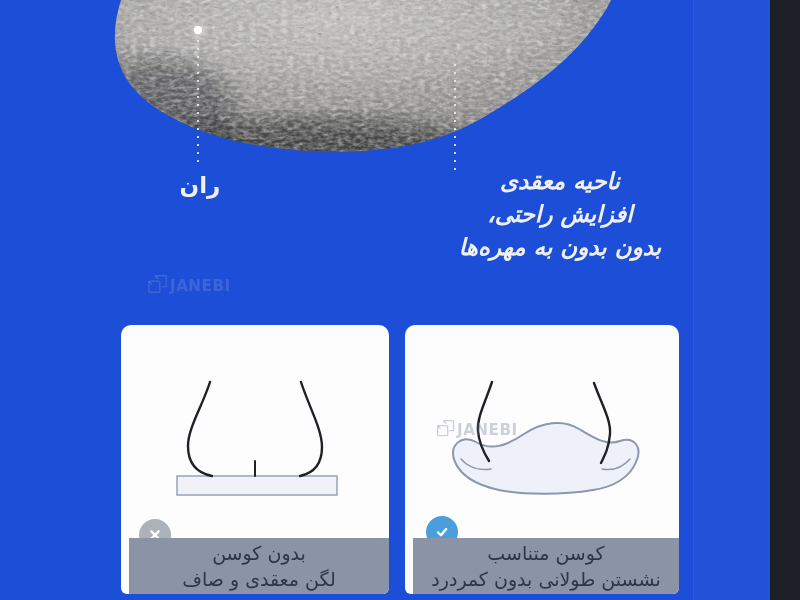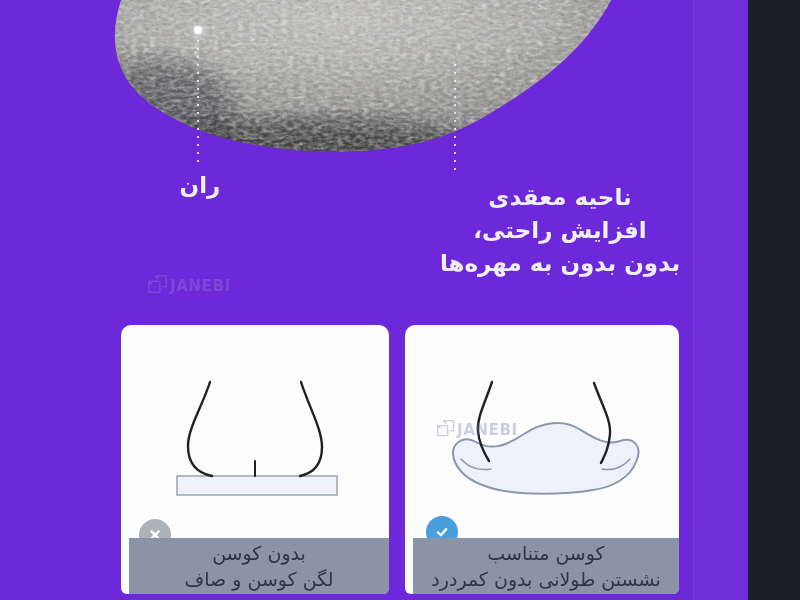--- a/index.html
+++ b/index.html
@@ -1,19 +1,20 @@
 <!DOCTYPE html>
 <html lang="fa"><head>
 <meta charset="utf-8">
 <style>
   html,body { margin:0; padding:0; background:#1d1f26; }
   .stage {
     position:relative; width:748px; height:600px; overflow:hidden;
-    background:#6d28d9;
+    background:#1d4ed8;
     font-family:"DejaVu Sans", sans-serif;
+    padding-left:22px;
   }
   .seam {
     position:absolute; left:693px; top:0; width:107px; height:600px;
     background:rgba(255,255,255,0.022);
     border-left:1px solid rgba(255,255,255,0.05);
   }
   .cushion-photo { position:absolute; left:0; top:0; }
 
   
   .marker-dot {
@@ -27,21 +28,21 @@
   }
   .dotted-line.left  { left:197px; top:40px;  height:128px; }
   .dotted-line.right { left:454px; top:64px;  height:108px; }
 
   .callout {
     position:absolute; width:262px; text-align:center; direction:rtl;
     color:#eef0f4; font-size:23px; line-height:33px; font-weight:600;
     letter-spacing:0;
   }
   .callout.left  { left:69px;  top:169px; }
-  .callout.right { left:429px; top:181px; }
+  .callout.right { left:429px; top:165px;font-style:italic; }
   .callout span { display:block; }
 
   
   .watermark {
     position:absolute; display:flex; align-items:center; gap:0;
     font-weight:600; letter-spacing:0.5px; user-select:none;
   }
   .watermark .wm-text { font-size:16px; transform:scaleX(0.95); transform-origin:left; }
   .watermark.dark-bg  { left:146px; top:274px; color:rgba(190,197,212,0.20); }
   .watermark.card-bg  { left:30px;  top:94px;  color:rgba(105,116,142,0.32); }
@@ -148,21 +149,21 @@
         <path d="M 134,136 L 134,151" stroke-width="2"></path>
       </g>
     </svg>
     <div class="badge x">
       <svg width="18" height="18" viewBox="0 0 20 20">
         <path d="M6 6 L14 14 M14 6 L6 14" stroke="#ffffff" stroke-width="2.6" stroke-linecap="round"></path>
       </svg>
     </div>
     <div class="caption-band">
       <span>بدون کوسن</span>
-      <span>لگن کوسن و صاف</span>
+      <span>لگن معقدی و صاف</span>
     </div>
   </div>
 
   <div class="card with">
     <svg class="illustration" width="274" height="213" viewBox="0 0 274 213">
       <path d="M 50,137
                C 43,120 57,109 71,117
                C 86,126 101,121 119,109
                C 137,97 158,94 174,104
                C 189,113 201,121 215,116

